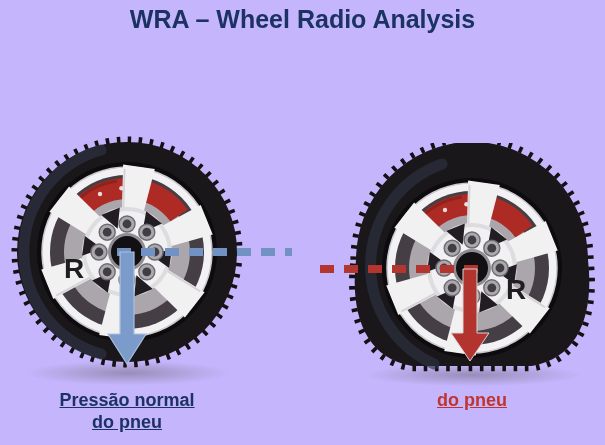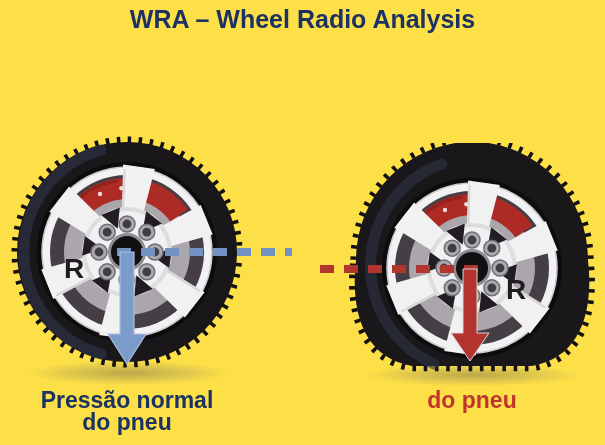--- a/index.html
+++ b/index.html
@@ -1,19 +1,19 @@
 <!DOCTYPE html>
 <html><head>
 <meta charset="utf-8">
 <style>
   html,body{margin:0;padding:0;background:#ffffff;}
   #canvas{
     position:relative;
     width:605px;height:445px;
-    background:#fde047;
+    background:#c4b5fd;
     overflow:hidden;
     font-family:"Liberation Sans", sans-serif;
   }
   .title{
     position:absolute;top:5px;left:0;width:605px;
     text-align:center;
     font-size:25px;font-weight:bold;color:#1b3263;
     letter-spacing:0px;
   }
   .wheel-shadow{
@@ -28,21 +28,21 @@
   #overlay{position:absolute;left:0;top:0;pointer-events:none;}
   .radius-label{
     position:absolute;
     font-size:28px;font-weight:bold;color:#1f1d20;
     line-height:28px;
   }
   #r-left{left:64px;top:255px;}
   #r-right{left:506px;top:276px;}
   .caption{
     position:absolute;top:389px;width:220px;
-    text-align:center;font-size:23px;font-weight:bold;line-height:22px;
+    text-align:center;font-size:18px;font-weight:bold;line-height:22px;text-decoration:underline;
   }
   #caption-left{left:17px;color:#1b3263;}
   #caption-right{left:362px;color:#c0342f;}
   .caption span{display:block;}
 </style>
 </head>
 <body>
 
 <div id="canvas">
 

